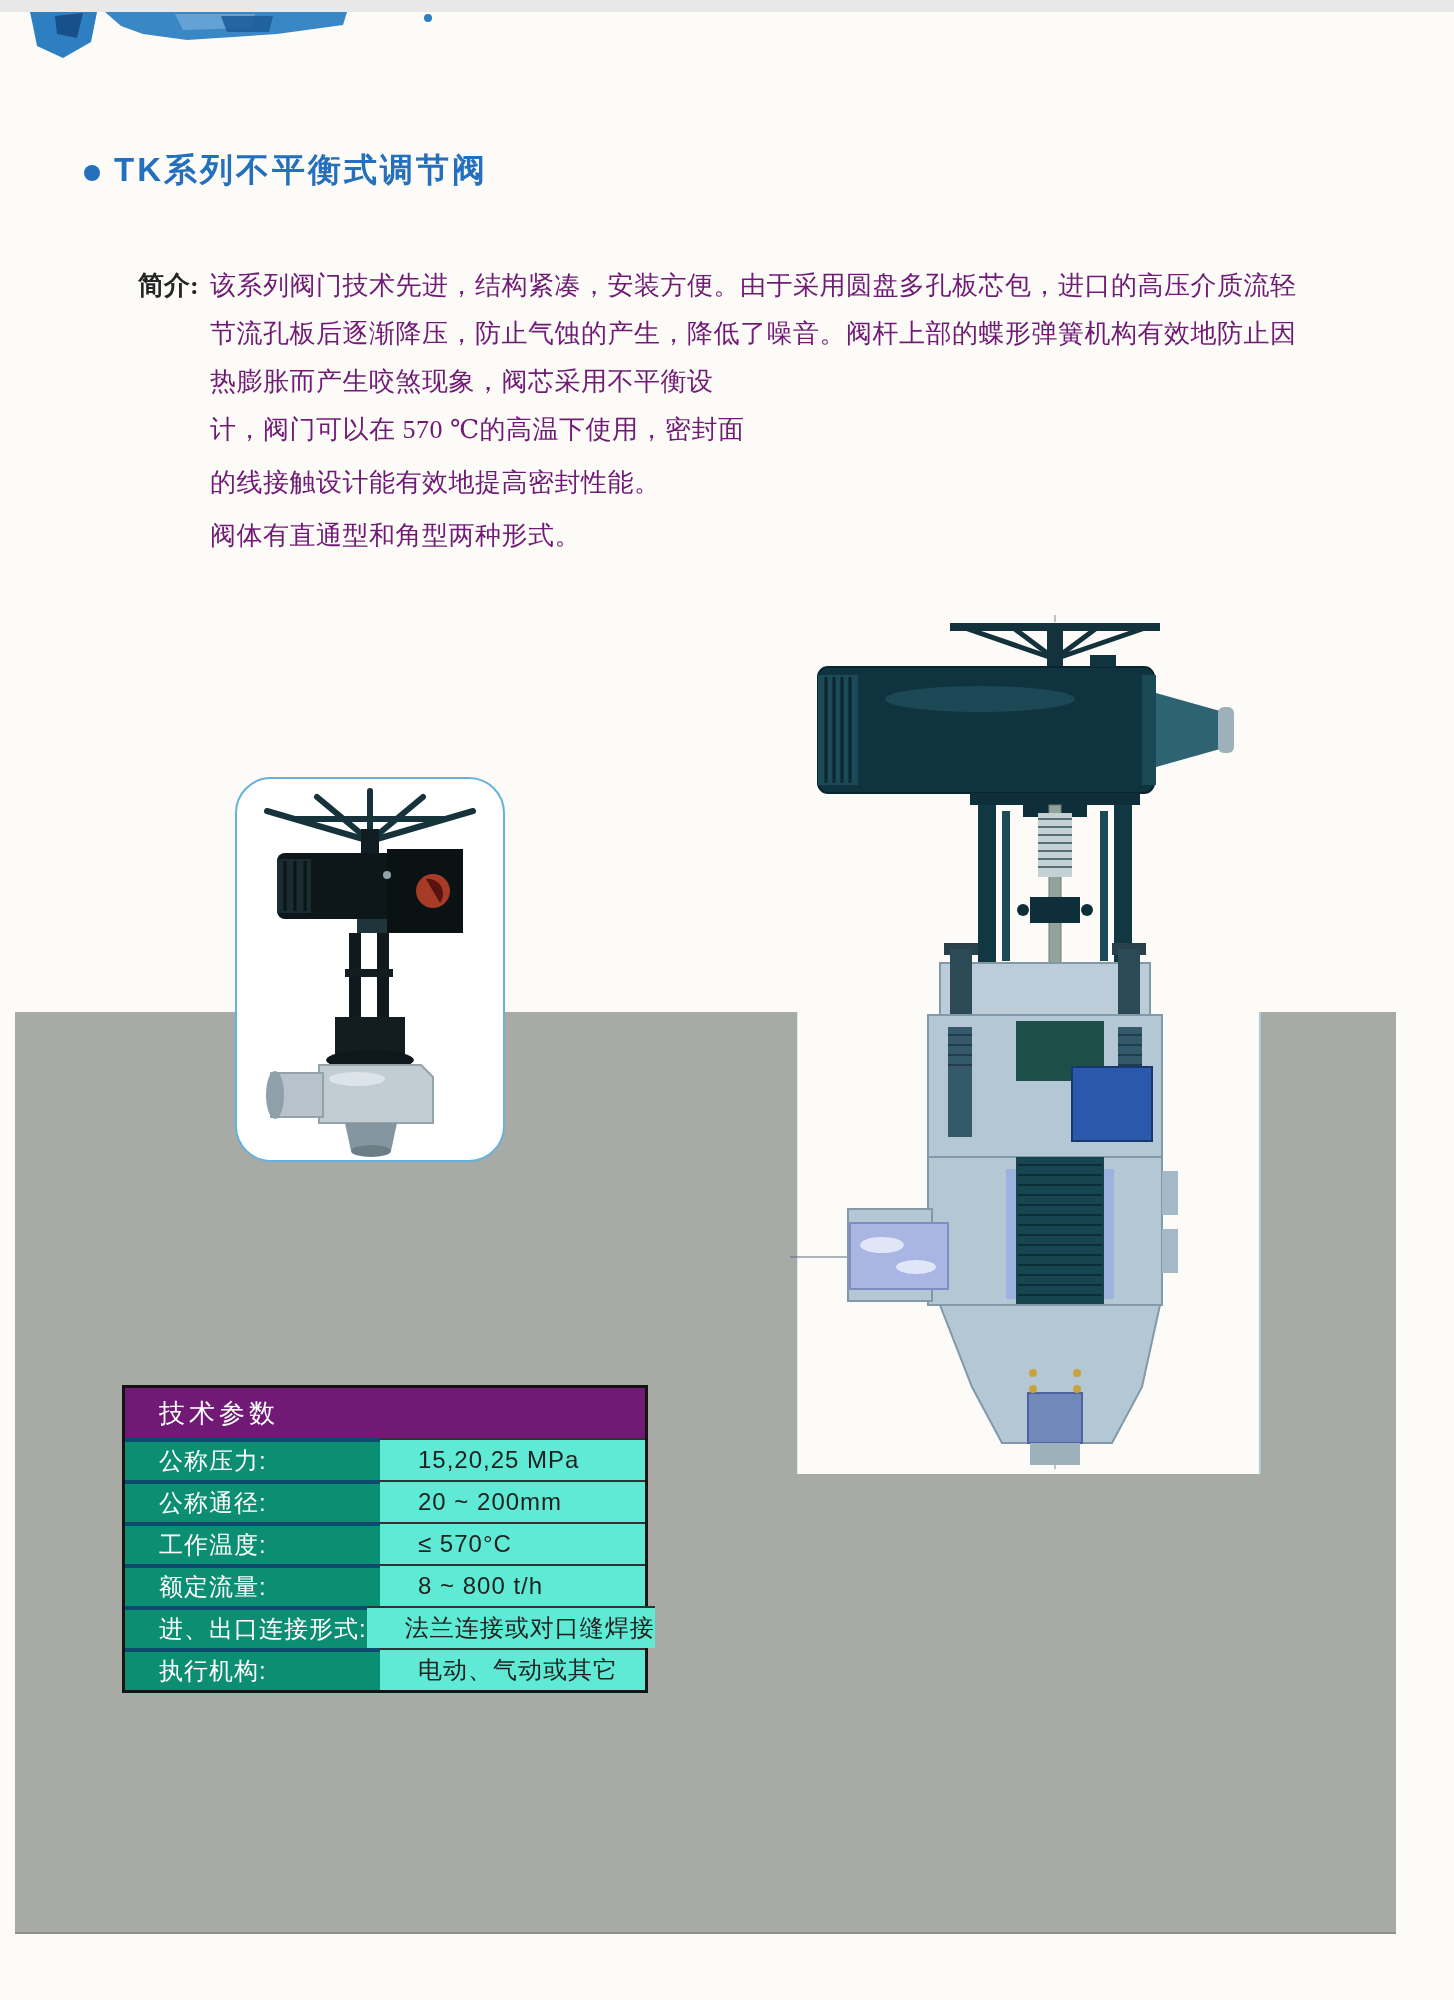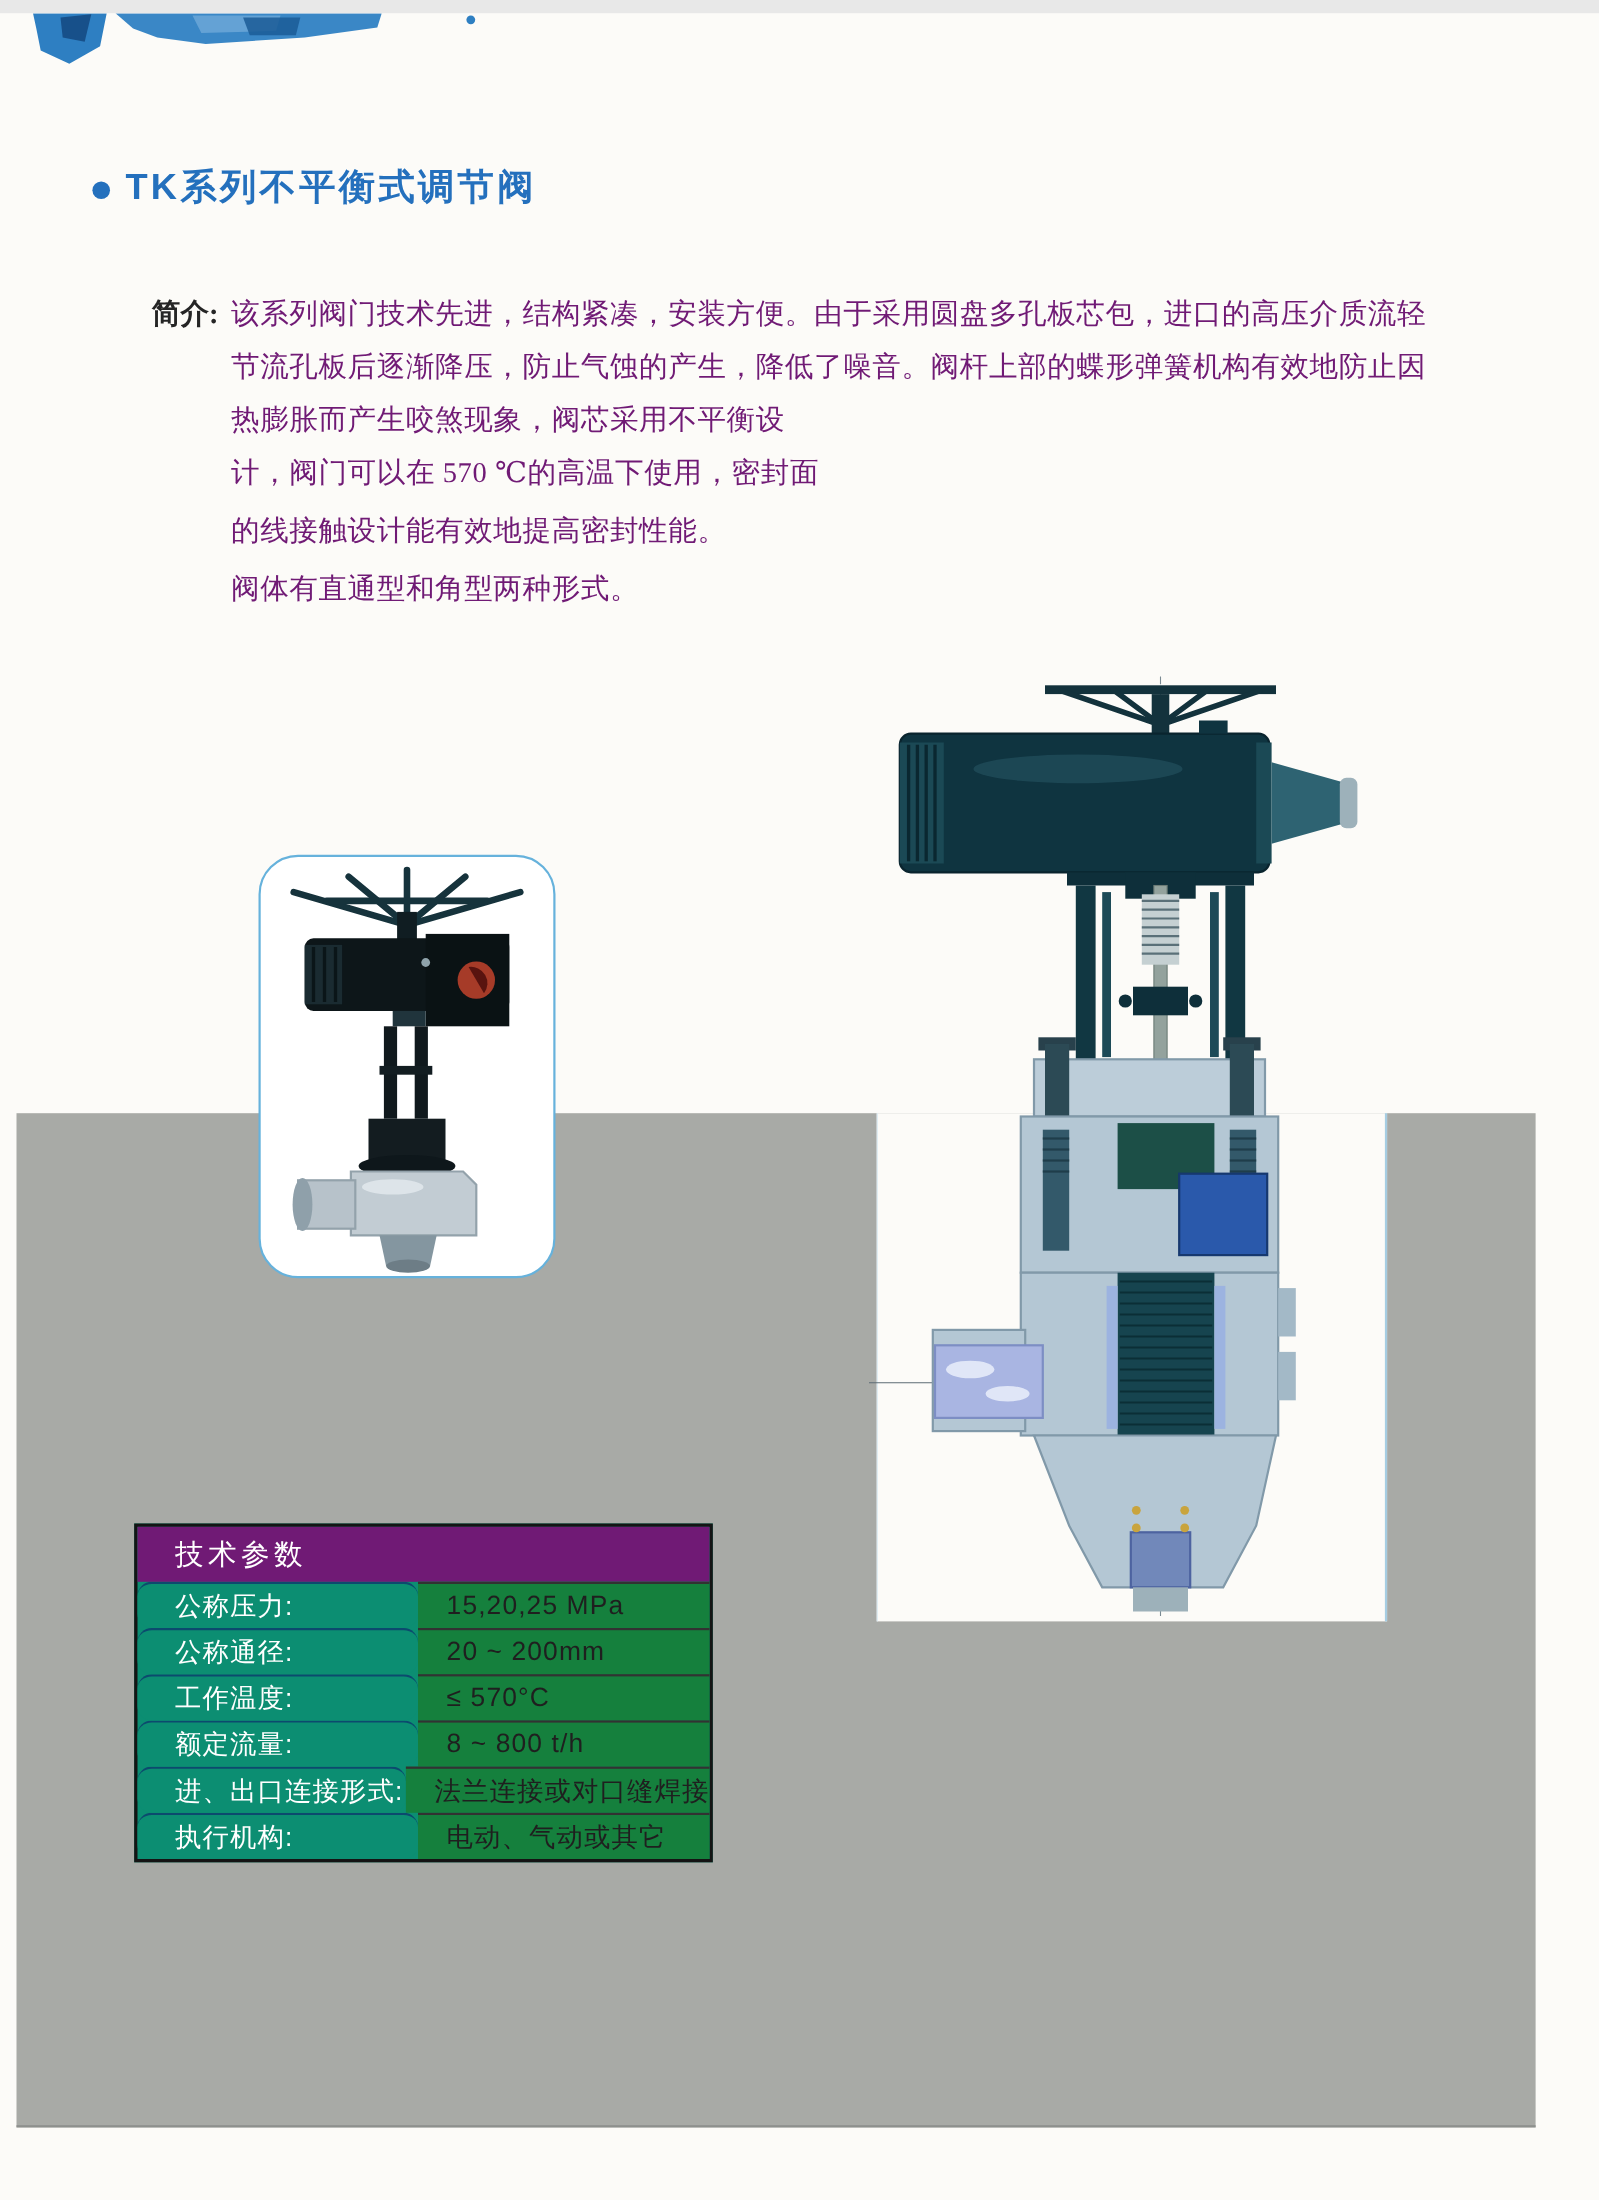--- a/index.html
+++ b/index.html
@@ -60,25 +60,25 @@
     border:3px solid #141414;background:#0c8e72;box-sizing:border-box;
   }
   .t-header{
     height:50px;display:flex;align-items:center;padding-left:34px;
     background:#701a75;color:#ffffff;font-size:26px;letter-spacing:4px;
   }
   .t-row{display:flex;height:42px;}
   .t-label{
     width:255px;box-sizing:border-box;background:#0c8e72;color:#ffffff;
     display:flex;align-items:center;padding-left:34px;font-size:24px;
-    border-top:2px solid #0c4a6e;letter-spacing:1px;white-space:nowrap;border-radius:13px;
+    border-top:4px solid #0c4a6e;letter-spacing:1px;white-space:nowrap;
   }
   .t-value{
-    flex:1;box-sizing:border-box;background:#15803d;color:#1f1f1f;
-    display:flex;align-items:center;padding-left:26px;font-size:24px;
+    flex:1;box-sizing:border-box;background:#5eead4;color:#1f1f1f;
+    display:flex;align-items:center;padding-left:38px;font-size:24px;
     border-top:2px solid #323232;letter-spacing:1px;white-space:nowrap;
   }
   
   .scan-marks{position:absolute;left:25px;top:0;}
 </style>
 </head>
 <body>
 
 <div class="page">
 

